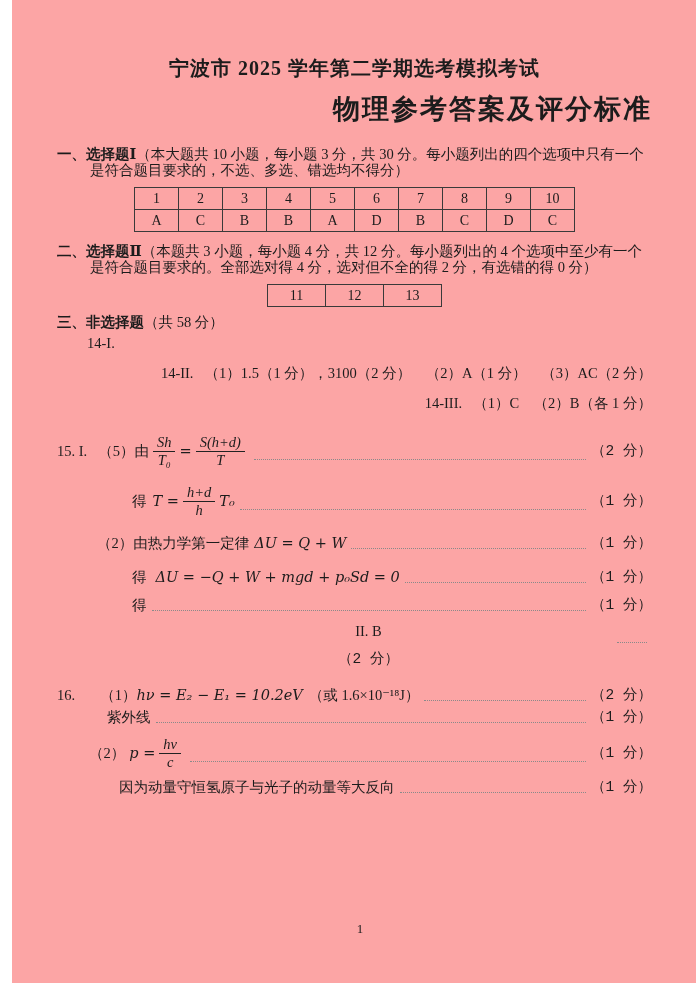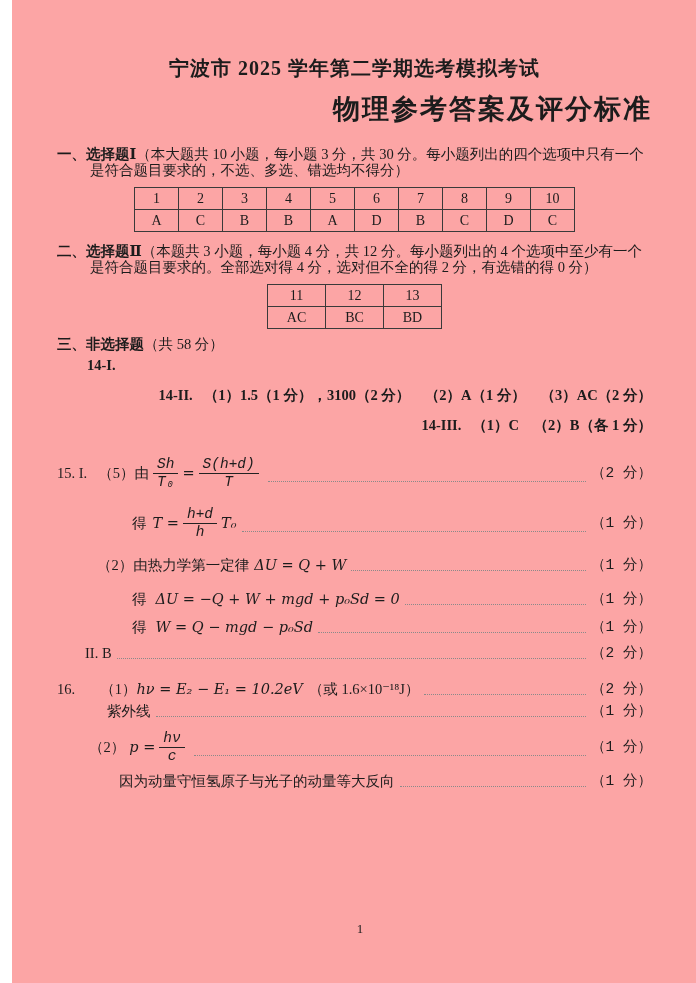--- a/index.html
+++ b/index.html
@@ -48,28 +48,28 @@
     border-bottom: 1.6px dotted #8a8a8a;
     margin: 0 5px; align-self: flex-end; margin-bottom: 5px;
     min-width: 30px;
   }
   .ansline.fr .leader { align-self: center; position: relative; top: 8px; margin-bottom: 0; }
   .score { white-space: nowrap; font-family: Liberation Mono, monospace; }
   .m { font-style: italic; font-family: "DejaVu Serif", "Liberation Serif", serif; }
   .frac {
     display: inline-flex; flex-direction: column; align-items: center;
     vertical-align: middle; line-height: 17px; margin: 0 4px;
-    font-style: italic; font-family: Liberation Mono, monospace;
+    font-style: italic; font-family: Liberation Serif, serif;
   }
   .frac .fn { border-bottom: 1px solid #222; padding: 0 4px; }
   .frac .fd { padding: 0 4px; }
   .csub { font-size: 9px; font-style: normal; vertical-align: -3px; }
   .nw { white-space: nowrap; }
-  .in28 { margin-left: 28px; }
-  .in30 { margin-left: 30px; font-weight: bold; }
+  .in28 { margin-left: 28px; flex-direction: column; }
+  .in30 { margin-left: 30px; }
   .in32 { margin-left: 32px; }
   .in40 { margin-left: 40px; }
   .in50 { margin-left: 50px; }
   .in62 { margin-left: 62px; }
   .in75 { margin-left: 75px; }
   .in78 { margin-left: 78px; }
   .vt14 { margin-top: 14px; }
   .vt12 { margin-top: 12px; }
   .vt8  { margin-top: 8px; justify-content: flex-end; }
   .vt6  { margin-top: 6px; }
@@ -122,25 +122,20 @@
 
   <p class="para hang mt11"><b class="sech">二、选择题Ⅱ</b><span>（本题共 3 小题，每小题 4 分，共 12 分。每小题列出的 4 个选项中至少有一个是符合题目要求的。全部选对得 4 分，选对但不全的得 2 分，有选错的得 0 分）</span></p>
 
   <table class="tbl t2">
     <tbody>
       <tr>
           <td>11</td>
           <td>12</td>
           <td>13</td>
         </tr>
-      <tr>
-          <td>AC</td>
-          <td>BC</td>
-          <td>BD</td>
-        </tr>
     </tbody>
   </table>
 
   <p class="para mt7"><b class="sech">三、非选择题</b><span>（共 58 分）</span></p>
 
   <div class="row in30 vt2">
     <span class="lbl">14-I.</span>
   </div>
 
   <div class="row in30 vt8">
@@ -191,21 +186,20 @@
   <div class="ansline vt12 in75">
     <span class="nw">得</span>
     <span class="m nw" style="margin-left:9px">ΔU = −Q + W + mgd + p₀Sd = 0</span>
     <span class="leader"></span>
     <span class="score">（1 分）</span>
   </div>
 
 
   <div class="ansline vt6 in75">
     <span class="nw">得</span>
-    <span class="m nw" style="margin-left:9px">W = Q − mgd − p₀Sd</span>
     <span class="leader"></span>
     <span class="score">（1 分）</span>
   </div>
 
   <div class="ansline vt4 in28">
     <span class="nw">II. B</span>
     <span class="leader"></span>
     <span class="score">（2 分）</span>
   </div>
 

